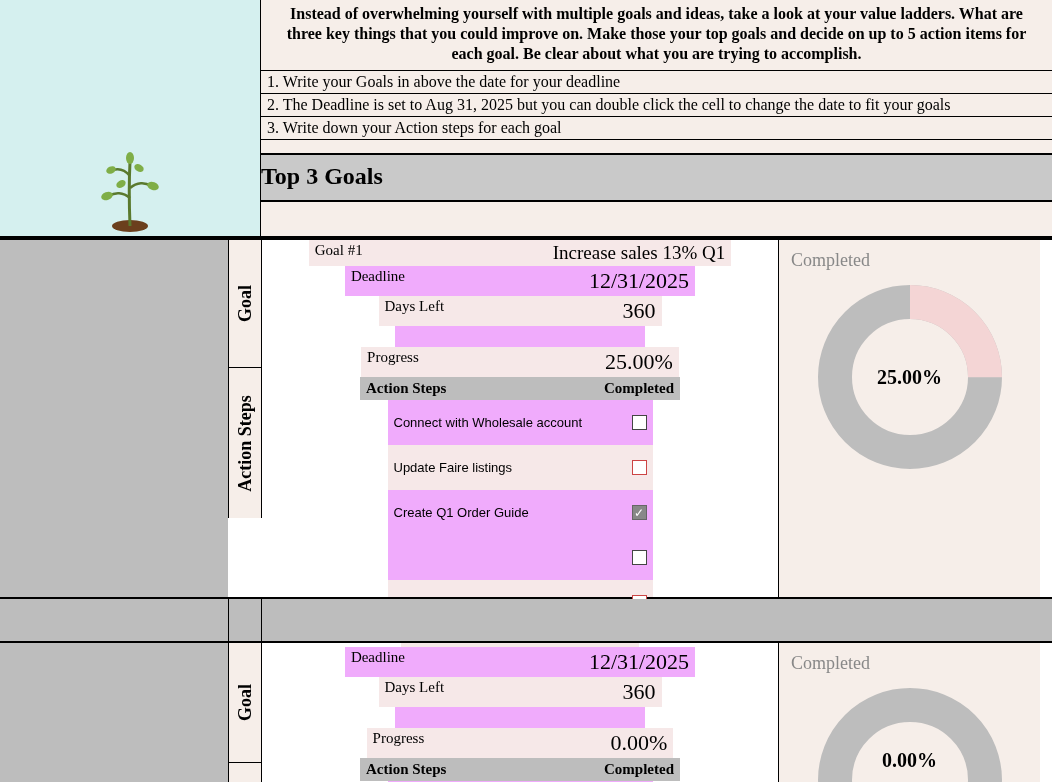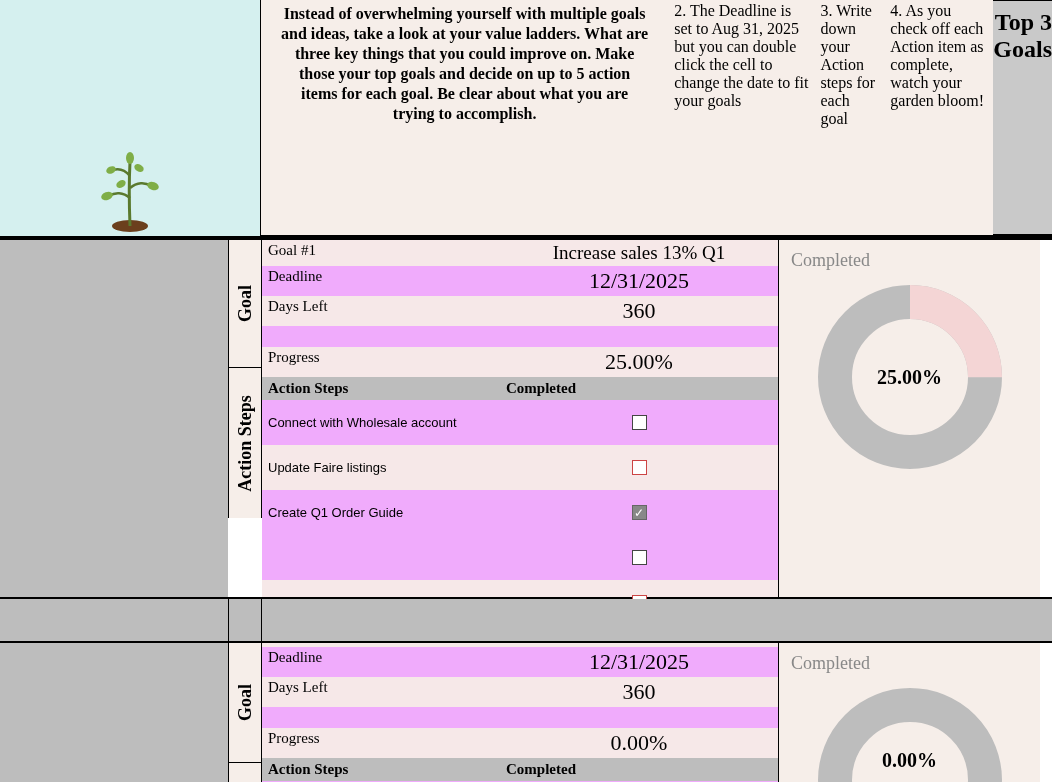--- a/index.html
+++ b/index.html
@@ -21,42 +21,42 @@
     display: flex;
     align-items: flex-end;
     justify-content: center;
     padding-bottom: 4px;
     height: 236px;
   }
   .plant-cell svg { display: block; }
   .instr {
     background: #f6eee9;
     display: flex;
-    flex-direction: row;
+    flex-direction: column;
   }
   .instr .intro {
     font-weight: bold;
     text-align: center;
     font-size: 16px;
     padding: 4px 18px 6px;
     line-height: 1.25;
     border-bottom: 1px solid #000;
   }
   .instr .line {
     font-size: 16px;
     padding: 2px 6px;
     border-bottom: 1px solid #000;
   }
   .thin-strip { height: 14px; border-bottom: 1px solid #000; }
   .top-goals {
     background: #c9c9c9;
-    text-align: right;
+    text-align: left;
     font-weight: bold;
     font-size: 24px;
-    padding: 8px 0 22px;
+    padding: 8px 0 10px;
     border-bottom: 2px solid #000;
     border-top: 1px solid #000;
   }
   .thin-strip2 { height: 16px; }
 
   .goal-block {
     display: grid;
     grid-template-columns: 228px 34px 516px 262px;
     border-top: 2px solid #000;
     border-bottom: 2px solid #000;
@@ -72,21 +72,21 @@
     align-items: center;
     justify-content: center;
   }
   .vtab:last-child { border-bottom: none; }
   .vtab .rot {
     transform: rotate(-90deg);
     font-weight: bold;
     font-size: 18px;
     white-space: nowrap;
   }
-  .mid { display: flex; flex-direction: column; }
+  .mid { display: flex; flex-direction: column; align-items: center; }
   .row {
     display: grid;
     grid-template-columns: 238px 1fr;
     font-size: 15px;
   }
   .row > div { padding: 2px 6px; }
   .pink { background: #f6e8e8; }
   .white { background: #f0abfc; }
   .val { text-align: center; font-size: 22px; }
   .hdr-row { background: #bdbdbd; font-weight: bold; }
@@ -143,23 +143,23 @@
         <ellipse cx="12" cy="56" rx="6" ry="4" fill="#7fae47" transform="rotate(-20 12 56)"></ellipse>
         <ellipse cx="58" cy="46" rx="6" ry="4" fill="#7fae47" transform="rotate(20 58 46)"></ellipse>
         <ellipse cx="16" cy="30" rx="5" ry="3.5" fill="#7fae47" transform="rotate(-25 16 30)"></ellipse>
         <ellipse cx="35" cy="18" rx="4" ry="6" fill="#7fae47"></ellipse>
         <ellipse cx="44" cy="28" rx="5" ry="3.5" fill="#7fae47" transform="rotate(30 44 28)"></ellipse>
         <ellipse cx="26" cy="44" rx="5" ry="3.5" fill="#7fae47" transform="rotate(-30 26 44)"></ellipse>
       </svg>
     </div>
     <div class="instr">
       <div class="intro">Instead of overwhelming yourself with multiple goals and ideas, take a look at your value ladders. What are three key things that you could improve on. Make those your top goals and decide on up to 5 action items for each goal. Be clear about what you are trying to accomplish.</div>
+      <div class="line">1. Write your Goals in above the date for your deadline</div>
       <div class="line">2. The Deadline is set to Aug 31, 2025 but you can double click the cell to change the date to fit your goals</div>
       <div class="line">3. Write down your Action steps for each goal</div>
-      <div class="line">4. As you check off each Action item as complete, watch your garden bloom!</div>
       <div class="thin-strip"></div>
       <div class="top-goals">Top 3 Goals</div>
       <div class="thin-strip2"></div>
     </div>
   </div>
 
   <div class="goal-block">
     <div class="gray-col"></div>
     <div class="vtabs">
       <div class="vtab" style="height:128px">

